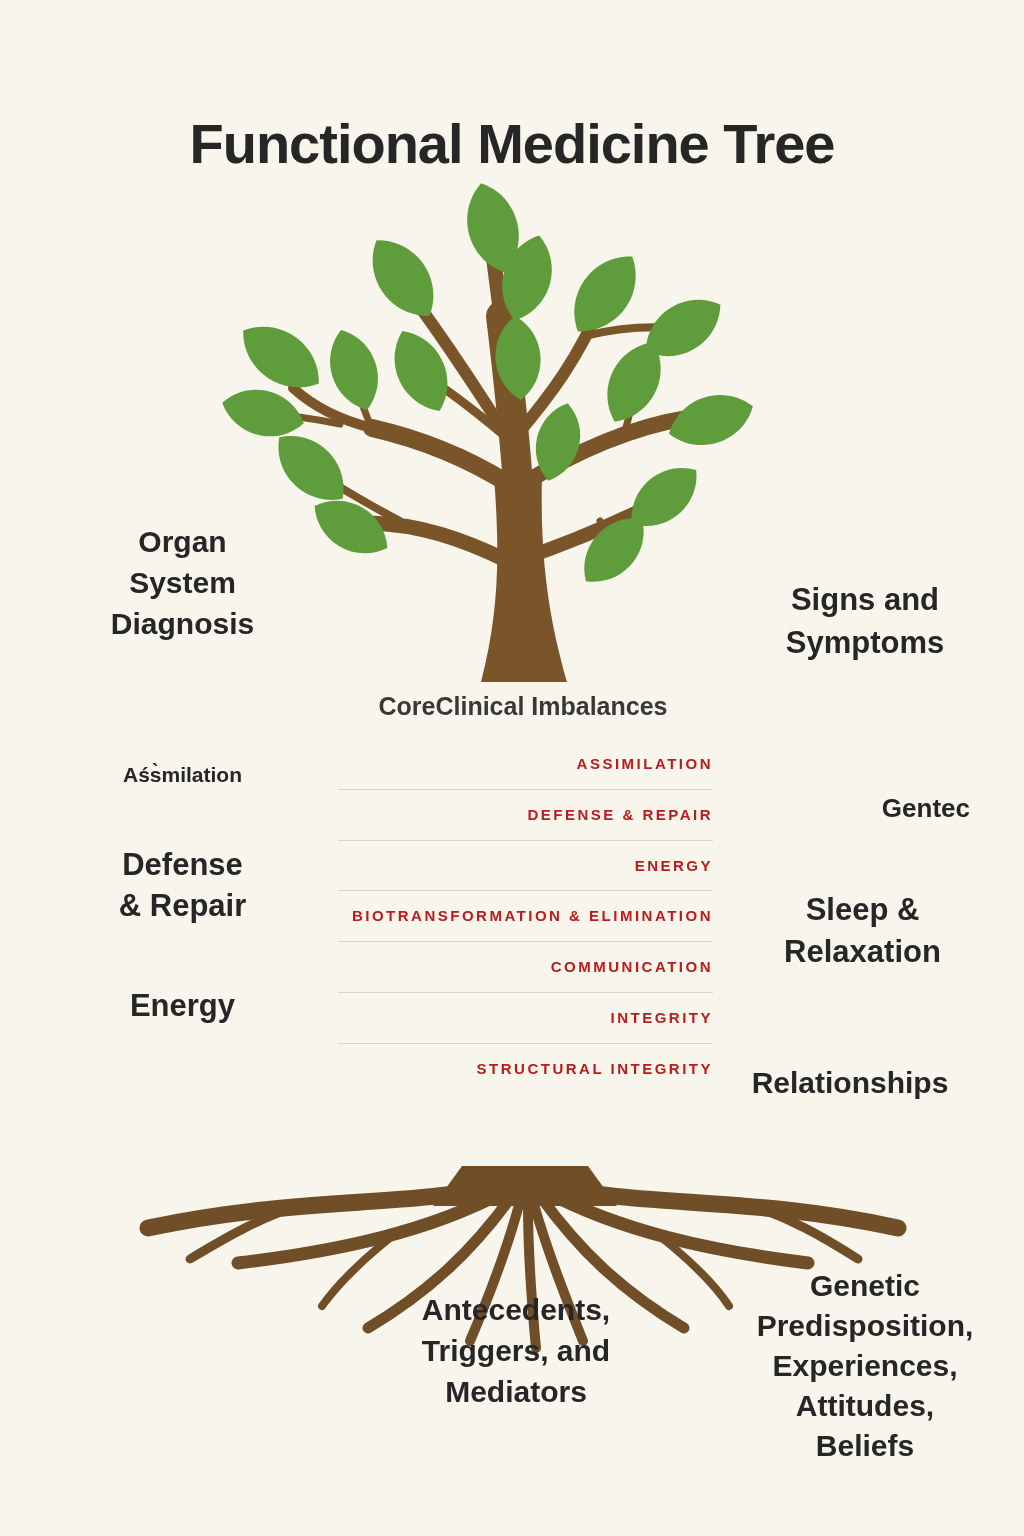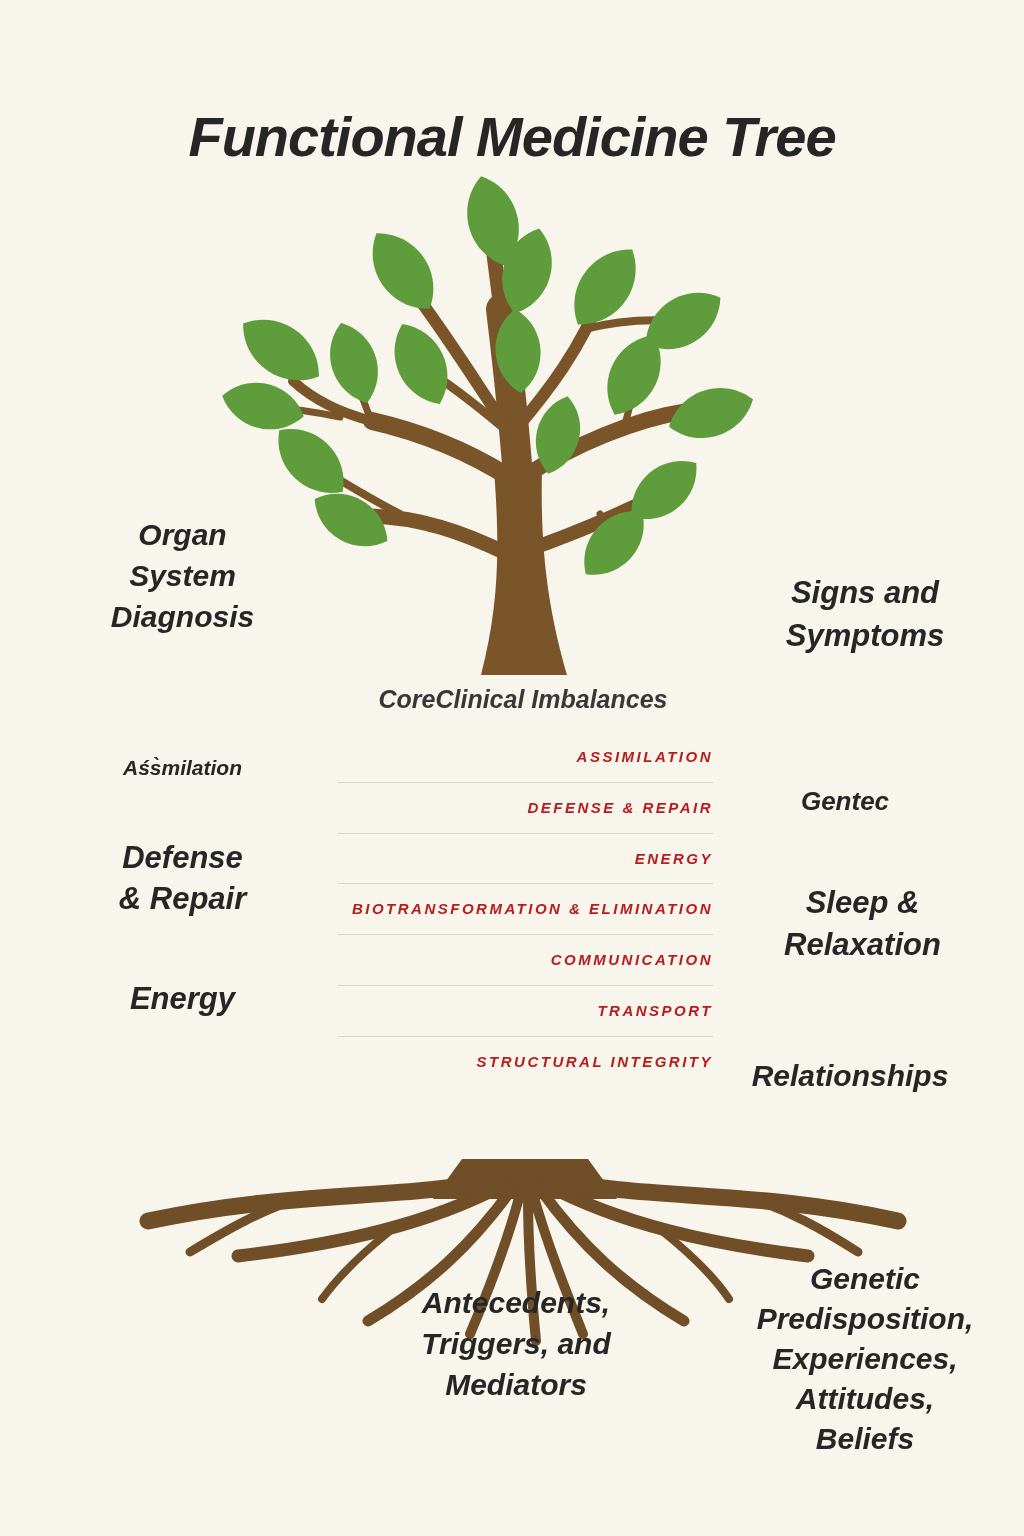--- a/index.html
+++ b/index.html
@@ -6,35 +6,35 @@
     --background:#f8f5ec;
     --leaf:#5f9c3c;
     --trunk:#7a5529;
     --root:#6f4e28;
     --text:#262626;
     --divider:#ded4bf;
   }
   *{margin:0;padding:0;box-sizing:border-box;}
   html,body{background:var(--background);}
   body{font-family:"Liberation Sans",sans-serif;color:var(--text);}
-  .page{position:relative;width:1024px;height:1452px;background:var(--background);overflow:hidden;margin:9px auto;font-style:italic;}
+  .page{position:relative;width:1024px;height:1452px;background:var(--background);overflow:hidden;margin:16px auto;}
   .art{position:absolute;left:0;top:0;width:1024px;height:1536px;z-index:0;}
   .leafF{fill:var(--leaf);}
   .trunkF{fill:var(--trunk);}
   .branchS{stroke:var(--trunk);fill:none;stroke-linecap:round;}
   .rootS{stroke:var(--root);fill:none;stroke-linecap:round;}
   .rootF{fill:var(--root);}
   .txt{position:absolute;z-index:1;text-align:center;white-space:pre-line;font-weight:600;color:var(--text);}
   .title{top:95px;left:0;width:1024px;font-size:56px;font-weight:600;letter-spacing:-1px;}
   .organ{left:55px;top:505px;width:255px;font-size:30px;line-height:41px;}
   .assim{left:55px;top:747px;width:255px;font-size:21px;}
   .defense{left:55px;top:828px;width:255px;font-size:31px;line-height:41px;}
   .energy{left:55px;top:972px;width:255px;font-size:31px;}
   .signs{left:740px;top:562px;width:250px;font-size:31px;line-height:43px;}
-  .gentec{left:720px;top:777px;width:250px;font-size:26px;font-weight:600;}
+  .gentec{left:720px;top:777px;width:250px;font-size:26px;font-weight:600;text-align:right;}
   .sleep{left:735px;top:873px;width:255px;font-size:31px;line-height:42px;}
   .relationships{left:710px;top:1050px;width:280px;font-size:30px;}
   .core-head{left:331px;top:676px;width:384px;font-size:25px;font-weight:600;color:#383838;}
   .core-list{position:absolute;z-index:1;left:338px;top:723px;width:375px;}
   .core-item{padding:14px 0;text-align:right;font-size:15px;font-weight:700;letter-spacing:2.5px;line-height:1.45;color:#b91c1c;border-bottom:1px solid var(--divider);white-space:pre-line;}
   .core-item:last-child{border-bottom:none;}
   .personalizing{left:50px;top:1248px;width:280px;font-size:30px;line-height:41px;}
   .antecedents{left:376px;top:1273px;width:280px;font-size:30px;line-height:41px;}
   .genetic{left:725px;top:1250px;width:280px;font-size:30px;line-height:40px;}
 </style>
@@ -129,21 +129,21 @@
 Relaxation</div>
   <div class="txt relationships">Relationships</div>
 
   <div class="txt core-head">CoreClinical Imbalances</div>
   <div class="core-list">
     <div class="core-item">ASSIMILATION</div>
     <div class="core-item">DEFENSE &amp; REPAIR</div>
     <div class="core-item">ENERGY</div>
     <div class="core-item">BIOTRANSFORMATION &amp; ELIMINATION</div>
     <div class="core-item">COMMUNICATION</div>
-    <div class="core-item">TRANSPORT</div>
+    <div class="core-item">INTEGRITY</div>
     <div class="core-item">STRUCTURAL INTEGRITY</div>
   </div>
 
   <div class="txt antecedents">Antecedents,
 Triggers, and
 Mediators</div>
   <div class="txt genetic">Genetic
 Predisposition,
 Experiences,
 Attitudes,

